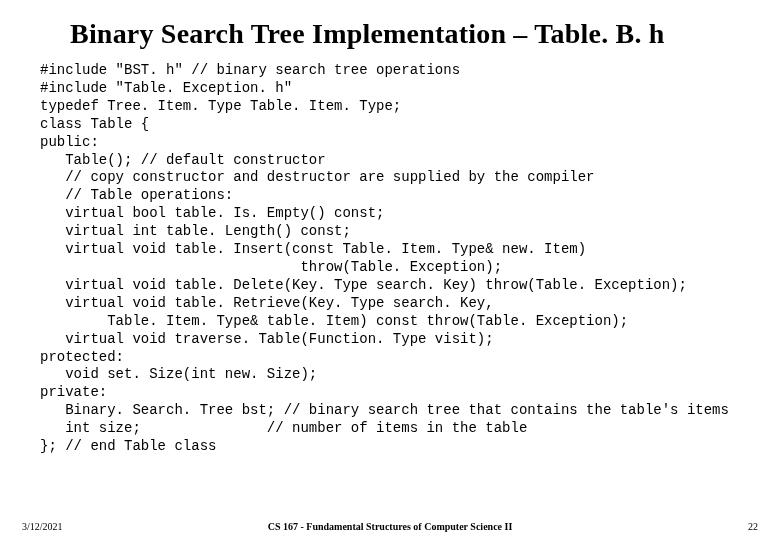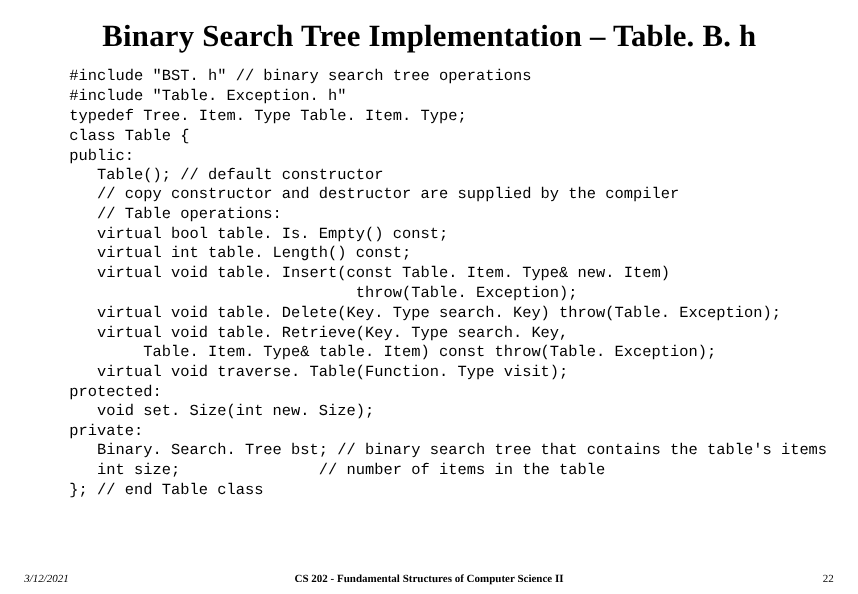--- a/index.html
+++ b/index.html
@@ -11,21 +11,20 @@
     font-family: "Times New Roman", Times, serif;
     color: #000;
     overflow: hidden;
     position: relative;
   }
   .slide {
     position: relative;
     width: 780px;
     height: 540px;
     box-sizing: border-box;
-    padding-left: 23px;
   }
   .title {
     font-size: 28px;
     font-weight: bold;
     padding: 18px 0 6px 70px;
     letter-spacing: 0.2px;
   }
   .code {
     font-family: "Courier New", Courier, monospace;
     font-size: 14px;
@@ -38,21 +37,20 @@
     bottom: 8px;
     left: 0;
     width: 100%;
     font-size: 10px;
     font-family: "Times New Roman", Times, serif;
   }
   .footer .date {
     position: absolute;
     left: 22px;
     bottom: 0;
-    font-style: italic;
   }
   .footer .course {
     position: absolute;
     left: 50%;
     transform: translateX(-50%);
     bottom: 0;
     font-weight: bold;
     white-space: nowrap;
   }
   .footer .page {
@@ -87,17 +85,17 @@
    virtual void traverse. Table(Function. Type visit);
 protected:
    void set. Size(int new. Size);
 private:
    Binary. Search. Tree bst; // binary search tree that contains the table's items
    int size;               // number of items in the table
 }; // end Table class</div>
 
   <div class="footer">
     <span class="date">3/12/2021</span>
-    <span class="course">CS 202 - Fundamental Structures of Computer Science II</span>
+    <span class="course">CS 167 - Fundamental Structures of Computer Science II</span>
     <span class="page">22</span>
   </div>
 
 </div>
 
 </body></html>

